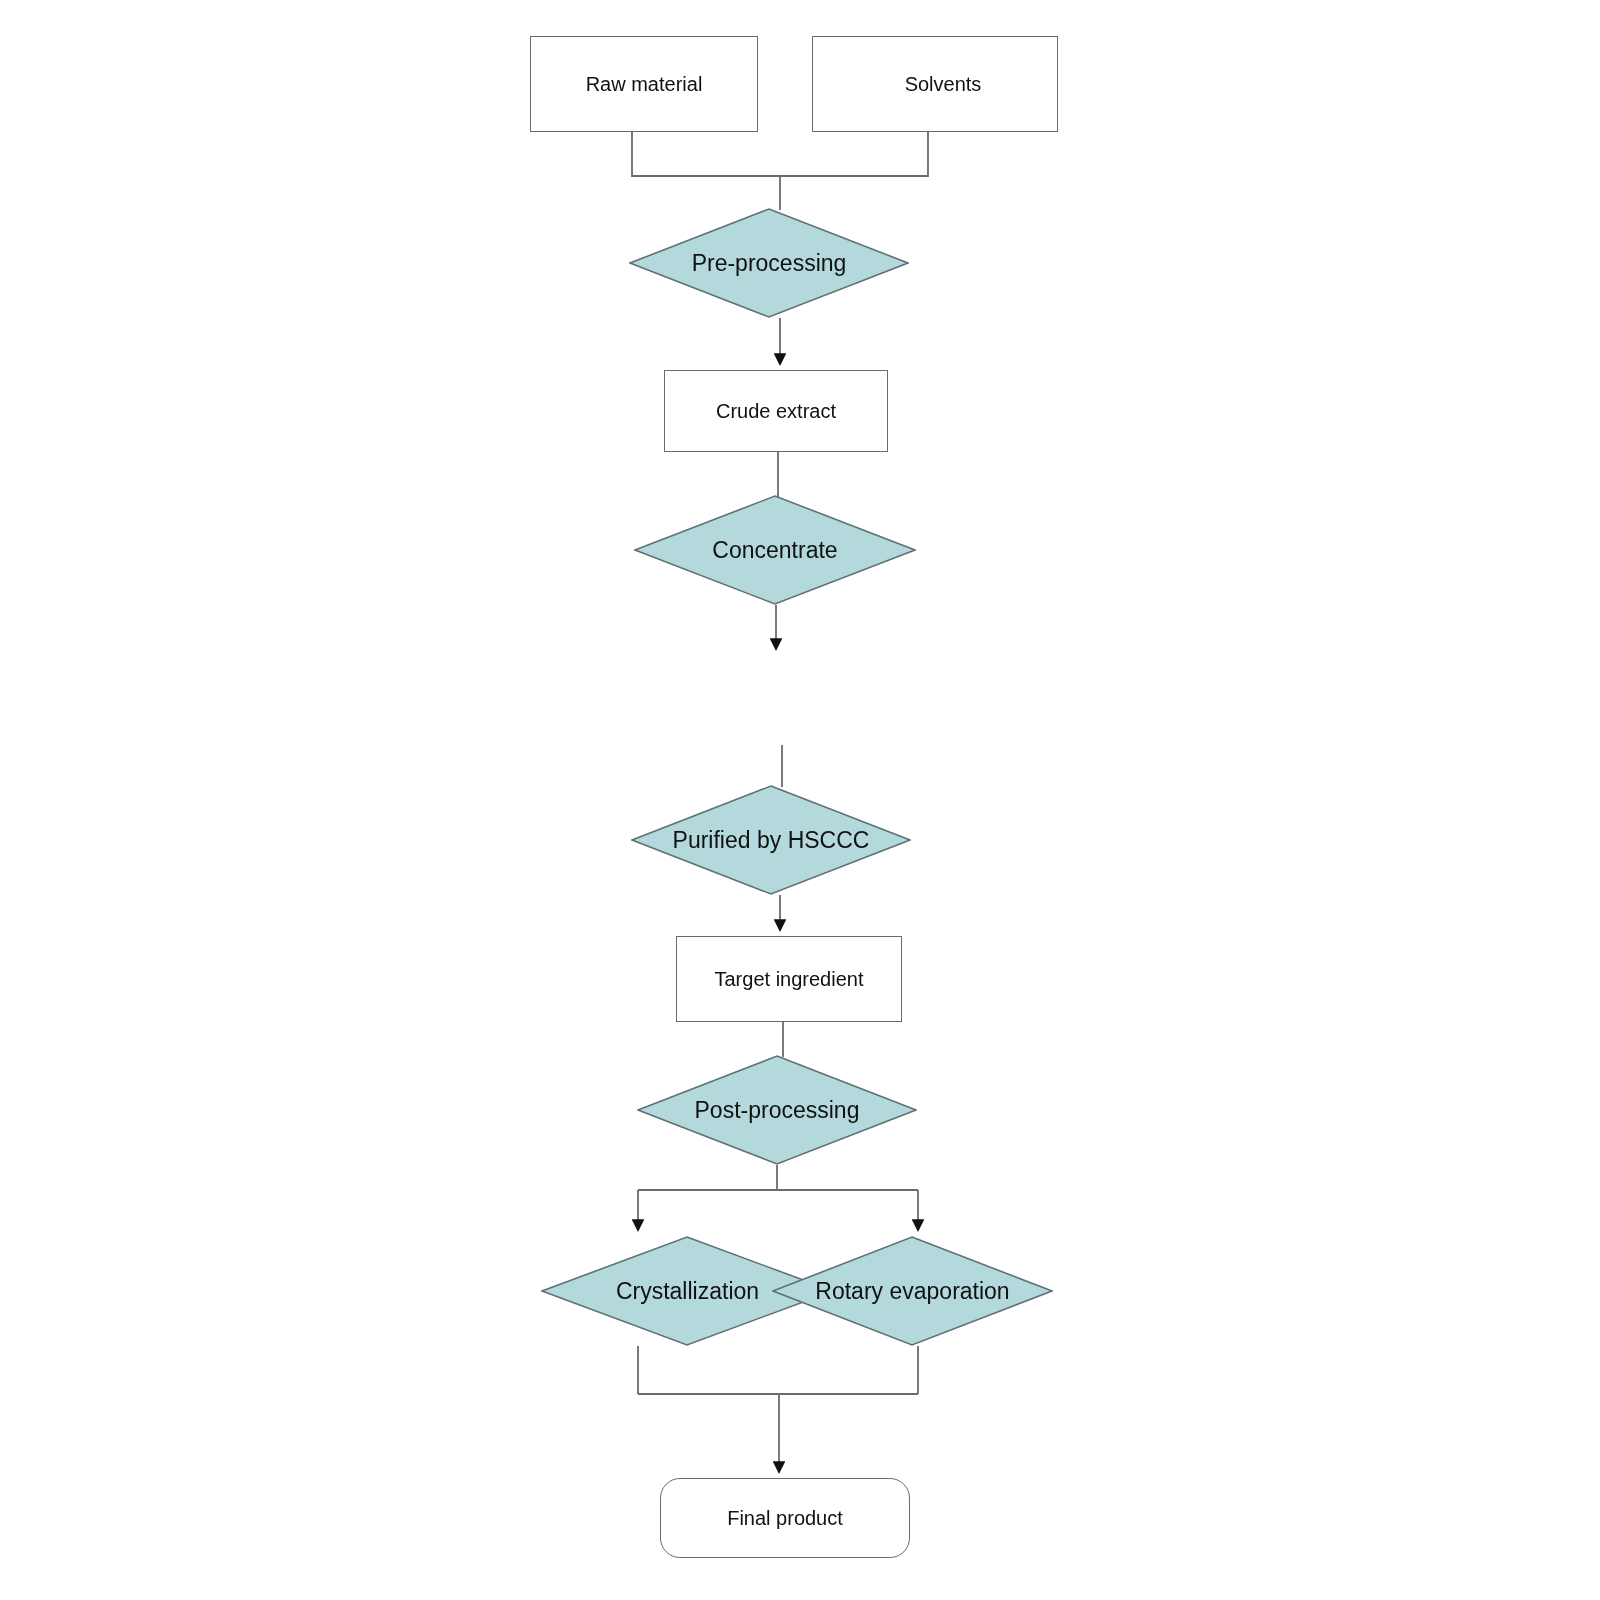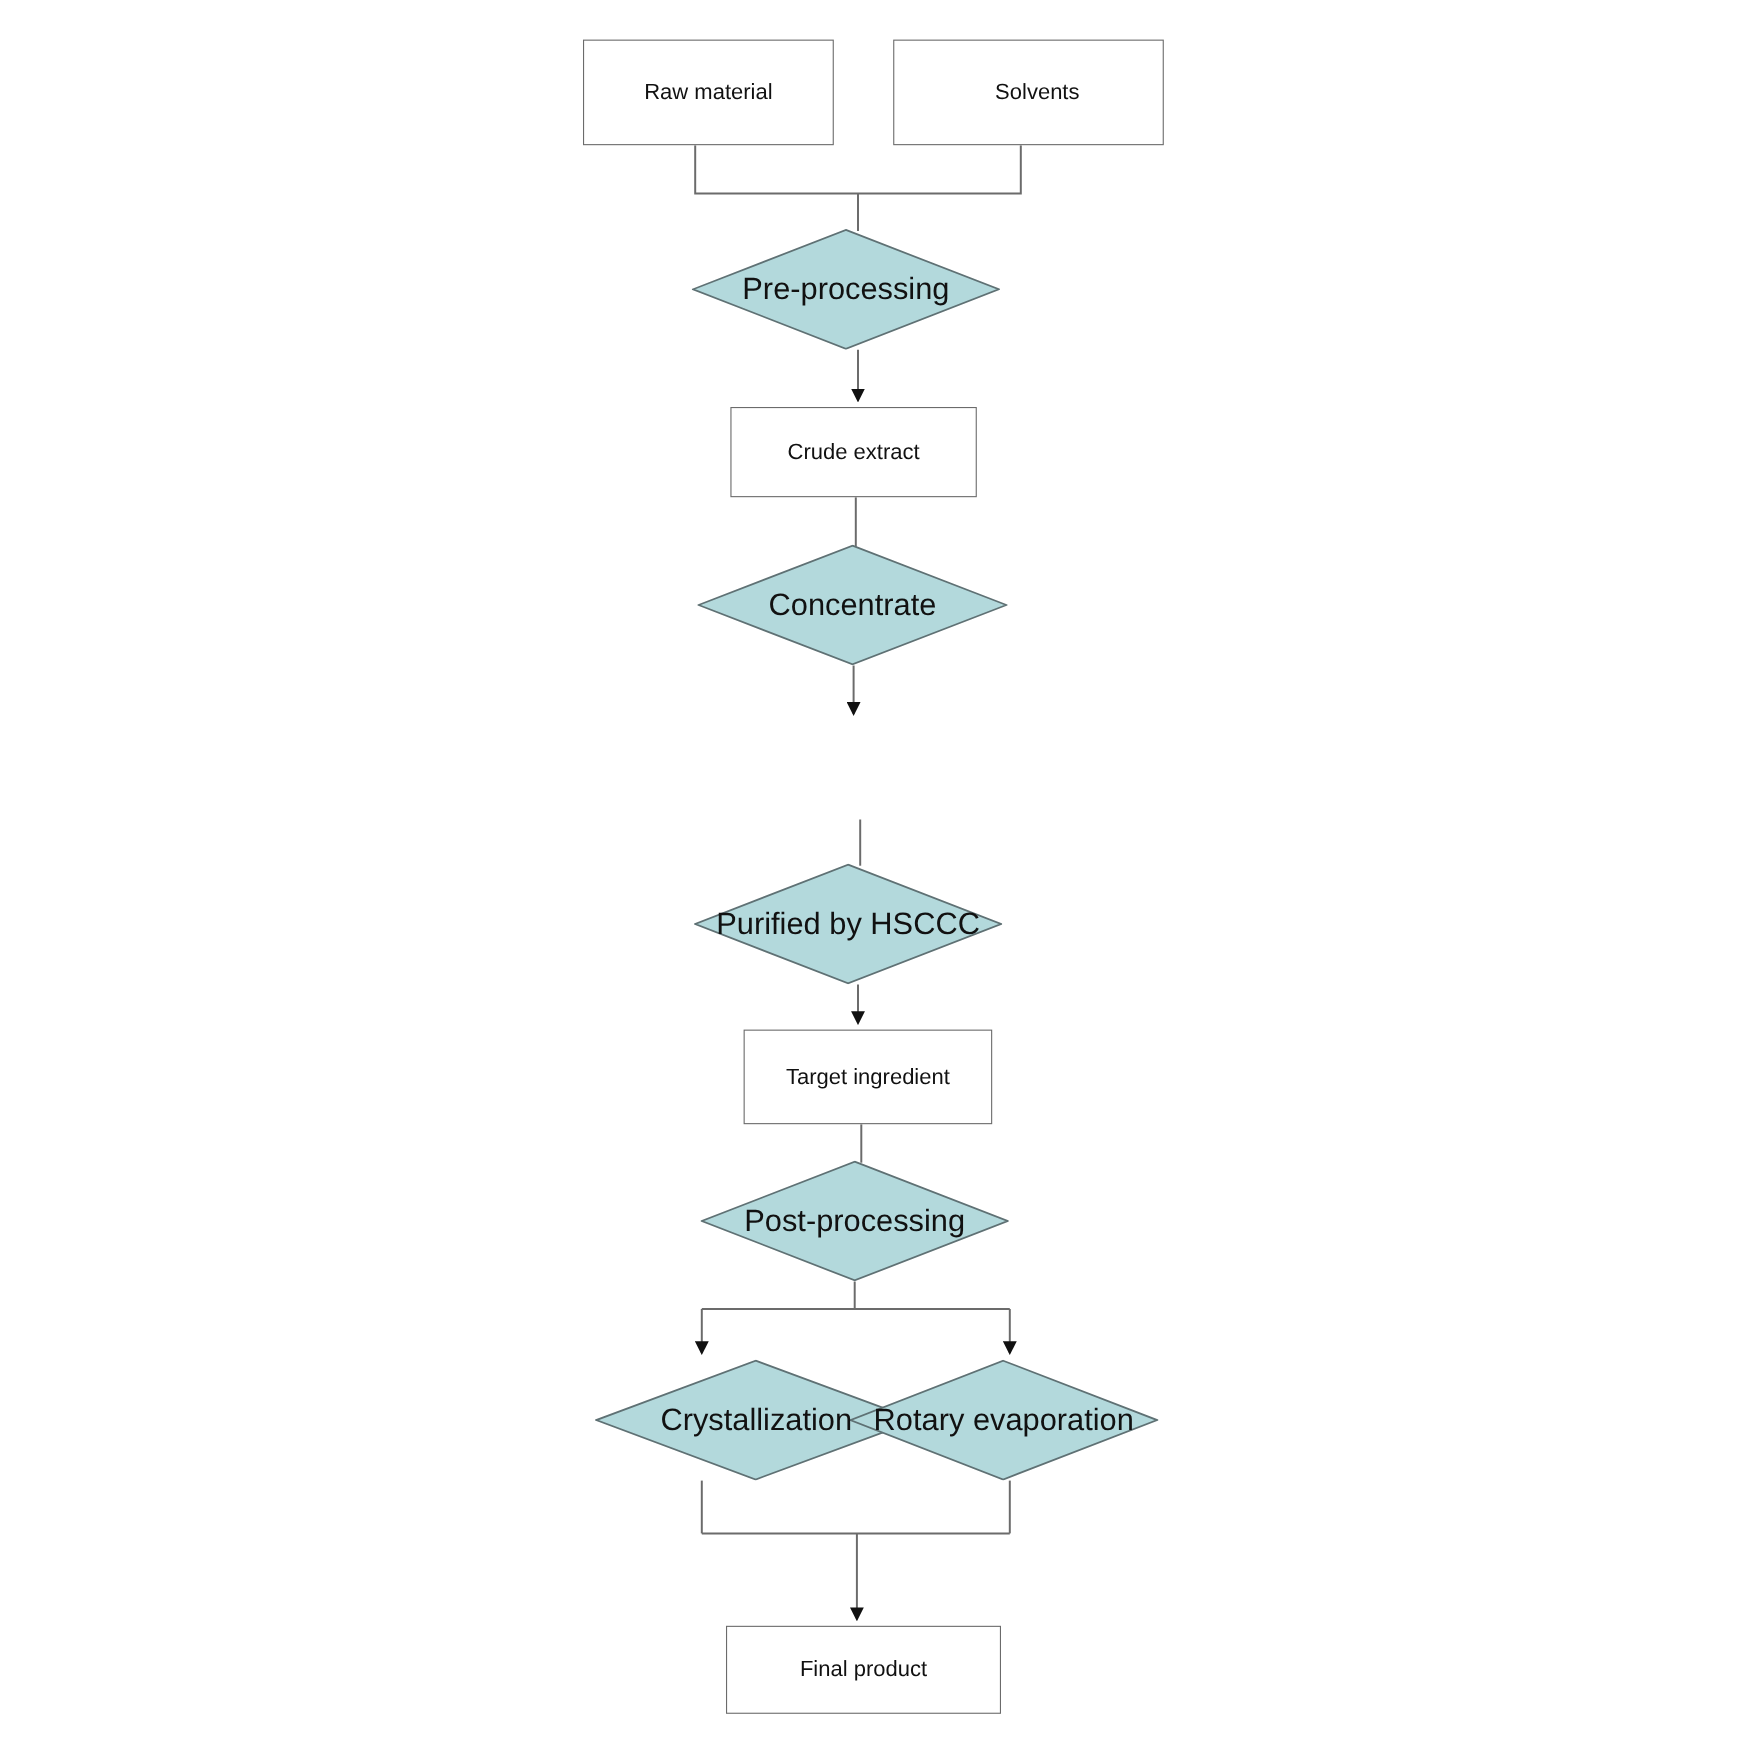--- a/index.html
+++ b/index.html
@@ -24,21 +24,21 @@
     line-height:1;
     white-space:nowrap;
   }
 
   .diamond{background:transparent;}
   .diamond .dshape{position:absolute;left:0;top:0;width:100%;height:100%;}
   .diamond .label{
     position:relative;
     z-index:2;
     color:#111111;
-    font-size:28px;
+    font-size:23px;
     line-height:1;
     white-space:nowrap;
   }
 </style>
 </head>
 <body>
 
 <div id="canvas">
 
   <svg id="wires" viewBox="0 0 1600 1600" xmlns="http://www.w3.org/2000/svg">
@@ -129,17 +129,17 @@
     <span class="label">Crystallization</span>
   </div>
 
   <div class="node diamond" style="left:772px;top:1236px;width:281px;height:110px;">
     <svg class="dshape" viewBox="0 0 281 110" preserveAspectRatio="none">
       <polygon points="140,1 280,55 140,109 1,55" fill="#b3d9dc" stroke="#5f7174" stroke-width="1.6"></polygon>
     </svg>
     <span class="label">Rotary evaporation</span>
   </div>
 
-  <div class="node rect" style="left:660px;top:1478px;width:250px;height:80px;">
+  <div class="node rect" style="left:660px;top:1478px;width:250px;height:80px;border-radius:20px;">
     <span class="label">Final product</span>
   </div>
 
 </div>
 
 </body></html>

